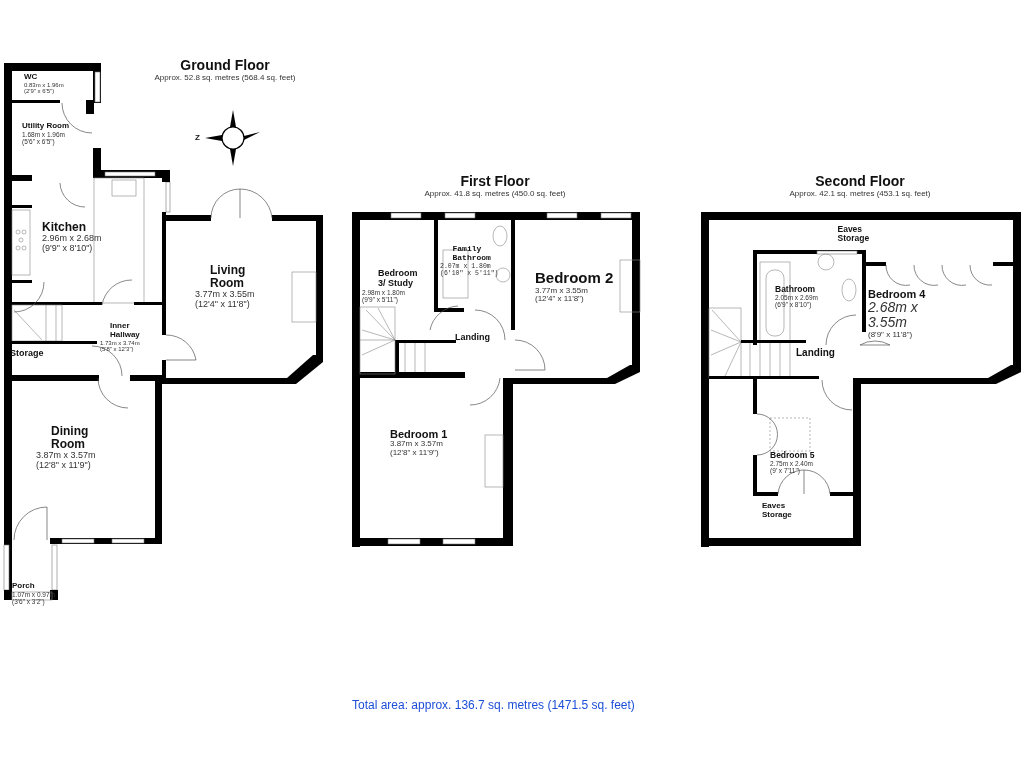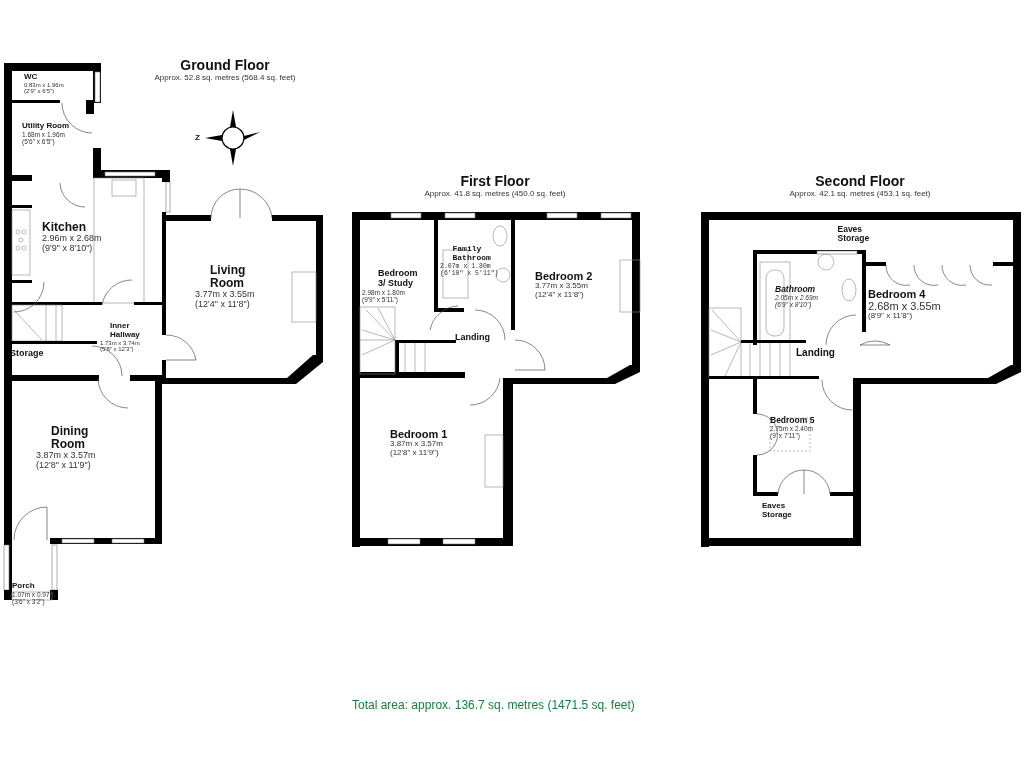--- a/index.html
+++ b/index.html
@@ -7,21 +7,21 @@
   .floor-title { position: absolute; text-align: center; font-weight: bold; font-size: 14px; color: #111; }
   .floor-area { position: absolute; text-align: center; font-size: 8px; color: #333; }
   svg { position: absolute; left: 0; top: 0; }
   .wall { fill: #000; }
   .line { stroke: #555; stroke-width: 0.7; fill: none; }
   .thin { stroke: #888; stroke-width: 0.6; fill: none; }
   .win { fill: #fff; stroke: #777; stroke-width: 0.6; }
   .room-label { position: absolute; text-align: left; line-height: 1.1; }
   .room-name { font-weight: bold; color: #111; }
   .room-dim { color: #333; }
-  .total { position: absolute; left: 352px; top: 698px; font-size: 12px; color: #15803d; }
+  .total { position: absolute; left: 352px; top: 698px; font-size: 12px; color: #1d4ed8; }
 </style>
 </head>
 <body>
 
 <svg width="1024" height="768">
 
   <g>
 
     <rect class="wall" x="4" y="63" width="8" height="537"></rect>
 
@@ -260,51 +260,51 @@
   <div class="room-name" style="font-size:9px;width:38px;margin:0 auto;">Bedroom 3/ Study</div>
   <div class="room-dim" style="font-size:6.5px;">2.98m x 1.80m</div>
   <div class="room-dim" style="font-size:6.5px;">(9'9" x 5'11")</div>
 </div>
 <div class="room-label" style="left:440px;top:245px;width:70px;font-family:Liberation Mono, monospace;">
   <div class="room-name" style="font-size:8px;width:45px;margin:0 auto;">Family Bathroom</div>
   <div class="room-dim" style="font-size:6.5px;">2.07m x 1.80m</div>
   <div class="room-dim" style="font-size:6.5px;">(6'10" x 5'11")</div>
 </div>
 <div class="room-label" style="left:535px;top:270px;width:90px;">
-  <div class="room-name" style="font-size:11px;">Bedroom 2</div>
+  <div class="room-name" style="font-size:15px;">Bedroom 2</div>
   <div class="room-dim" style="font-size:8px;">3.77m x 3.55m</div>
   <div class="room-dim" style="font-size:8px;">(12'4" x 11'8")</div>
 </div>
 <div class="room-label" style="left:455px;top:333px;width:60px;">
   <div class="room-name" style="font-size:9px;">Landing</div>
 </div>
 <div class="room-label" style="left:390px;top:428px;width:90px;">
   <div class="room-name" style="font-size:11px;">Bedroom 1</div>
   <div class="room-dim" style="font-size:8px;">3.87m x 3.57m</div>
   <div class="room-dim" style="font-size:8px;">(12'8" x 11'9")</div>
 </div>
 
 <div class="room-label" style="left:830px;top:225px;width:60px;">
   <div class="room-name" style="font-size:8.5px;width:45px;margin:0 auto;">Eaves Storage</div>
 </div>
-<div class="room-label" style="left:775px;top:285px;width:80px;font-style:italic;">
+<div class="room-label" style="left:775px;top:285px;width:80px;">
   <div class="room-name" style="font-size:8.5px;">Bathroom</div>
   <div class="room-dim" style="font-size:6.5px;">2.05m x 2.69m</div>
   <div class="room-dim" style="font-size:6.5px;">(6'9" x 8'10")</div>
 </div>
 <div class="room-label" style="left:868px;top:288px;width:90px;">
   <div class="room-name" style="font-size:11px;">Bedroom 4</div>
-  <div class="room-dim" style="font-size:11px;">2.68m x 3.55m</div>
+  <div class="room-dim" style="font-size:14px;font-style:italic;">2.68m x 3.55m</div>
   <div class="room-dim" style="font-size:8px;">(8'9" x 11'8")</div>
 </div>
 <div class="room-label" style="left:796px;top:347px;width:60px;">
   <div class="room-name" style="font-size:10px;">Landing</div>
 </div>
 <div class="room-label" style="left:770px;top:416px;width:70px;">
-  <div class="room-name" style="font-size:8.5px;">Bedroom 5</div>
+  <div class="room-name" style="font-size:8.5px;margin-top:35px;">Bedroom 5</div>
   <div class="room-dim" style="font-size:6.5px;">2.75m x 2.40m</div>
   <div class="room-dim" style="font-size:6.5px;">(9' x 7'11")</div>
 </div>
 <div class="room-label" style="left:752px;top:502px;width:60px;">
   <div class="room-name" style="font-size:8px;width:40px;margin:0 auto;">Eaves Storage</div>
 </div>
 
 <div class="total">Total area: approx. 136.7 sq. metres (1471.5 sq. feet)</div>
 
 </body></html>

